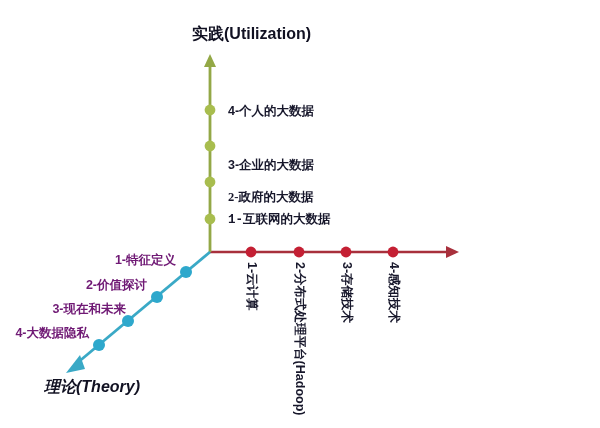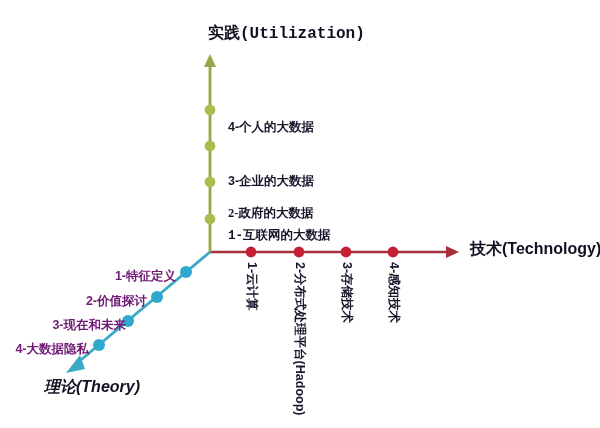--- a/index.html
+++ b/index.html
@@ -35,21 +35,20 @@
     font-size: 16px;
     font-weight: bold;
     color: #111122;
     letter-spacing: 0px;
   }
 
   .tick-label {
     font-size: 12.5px;
     font-weight: bold;
     color: #17172b;
-    margin-top: 16px;
   }
 
   
   .y-tick { left: 228px; }
 
   
   .x-tick {
     font-size: 12.5px;
     font-weight: bold;
     color: #17172b;
@@ -125,23 +124,22 @@
     <g>
       <line x1="210" y1="252" x2="76" y2="364" stroke="#3aa9c6" stroke-width="2.8"></line>
       <polygon points="80,355 66,373 85,369" fill="#3aa9c6"></polygon>
       <circle cx="186" cy="272" r="6" fill="#2ea8cc"></circle>
       <circle cx="157" cy="297" r="6" fill="#2ea8cc"></circle>
       <circle cx="128" cy="321" r="6" fill="#2ea8cc"></circle>
       <circle cx="99" cy="345" r="6" fill="#2ea8cc"></circle>
     </g>
   </svg>
 
-  <div class="lbl axis-title" style="left:208px; top:26px;font-family:Liberation Mono, monospace;">实践(Utilization)</div>
+  <div class="lbl axis-title" style="left:192px; top:26px;">实践(Utilization)</div>
 
-  <div class="lbl axis-title" style="left:470px; top:241px;">技术(Technology)</div>
 
   <div class="lbl axis-title" style="left:44px; top:379px;font-style:italic;">理论(Theory)</div>
 
   <div class="lbl tick-label y-tick" style="top:214px;font-family:Liberation Mono, monospace;">1-互联网的大数据</div>
   <div class="lbl tick-label y-tick" style="top:191px;font-family:Liberation Serif, serif;">2-政府的大数据</div>
   <div class="lbl tick-label y-tick" style="top:159px;">3-企业的大数据</div>
   <div class="lbl tick-label y-tick" style="top:105px;">4-个人的大数据</div>
 
   <div class="lbl x-tick" style="left:258px;">1-云计算</div>
   <div class="lbl x-tick" style="left:306px;">2-分布式处理平台(Hadoop)</div>

